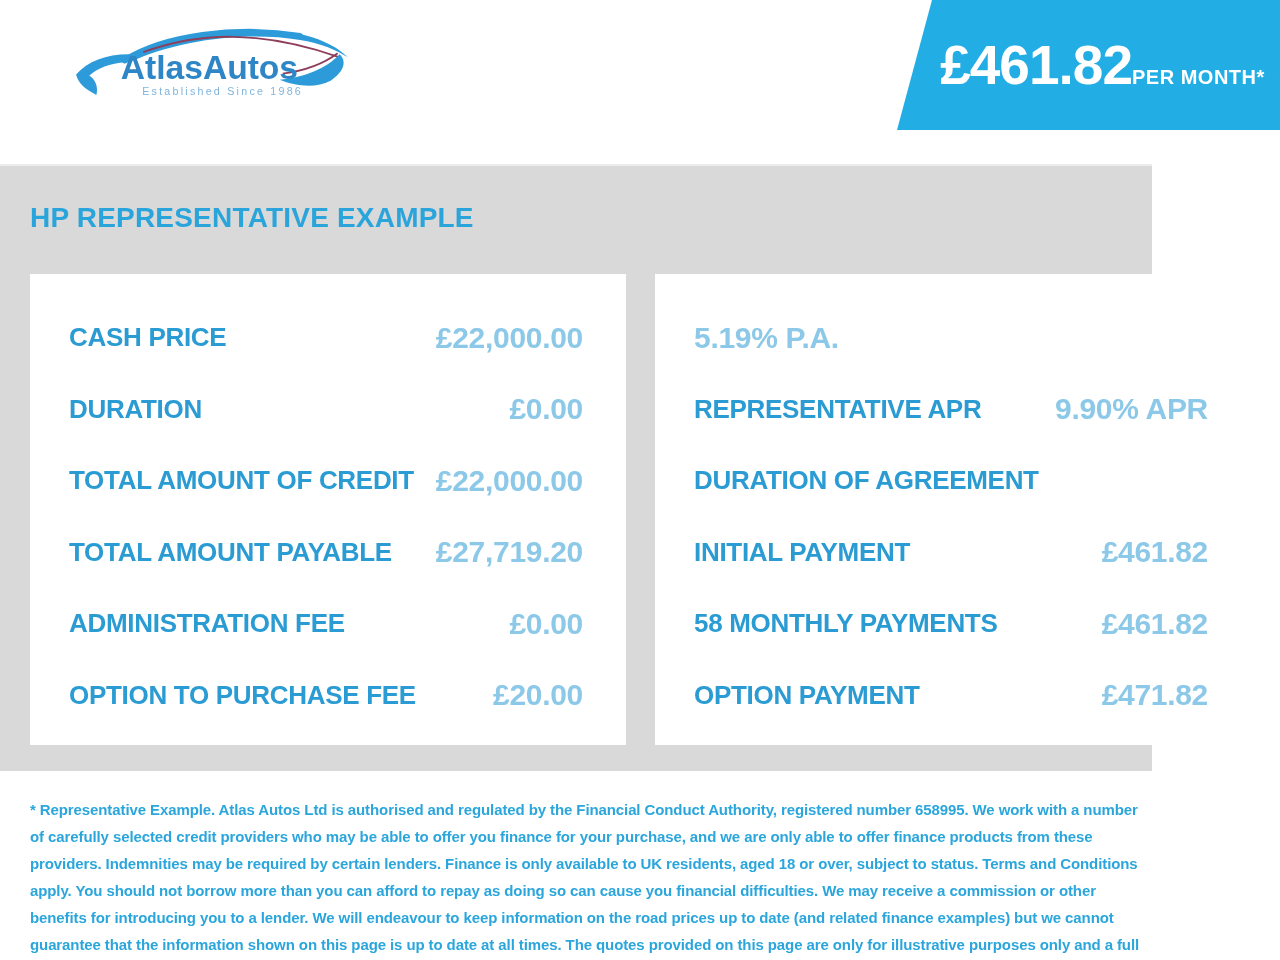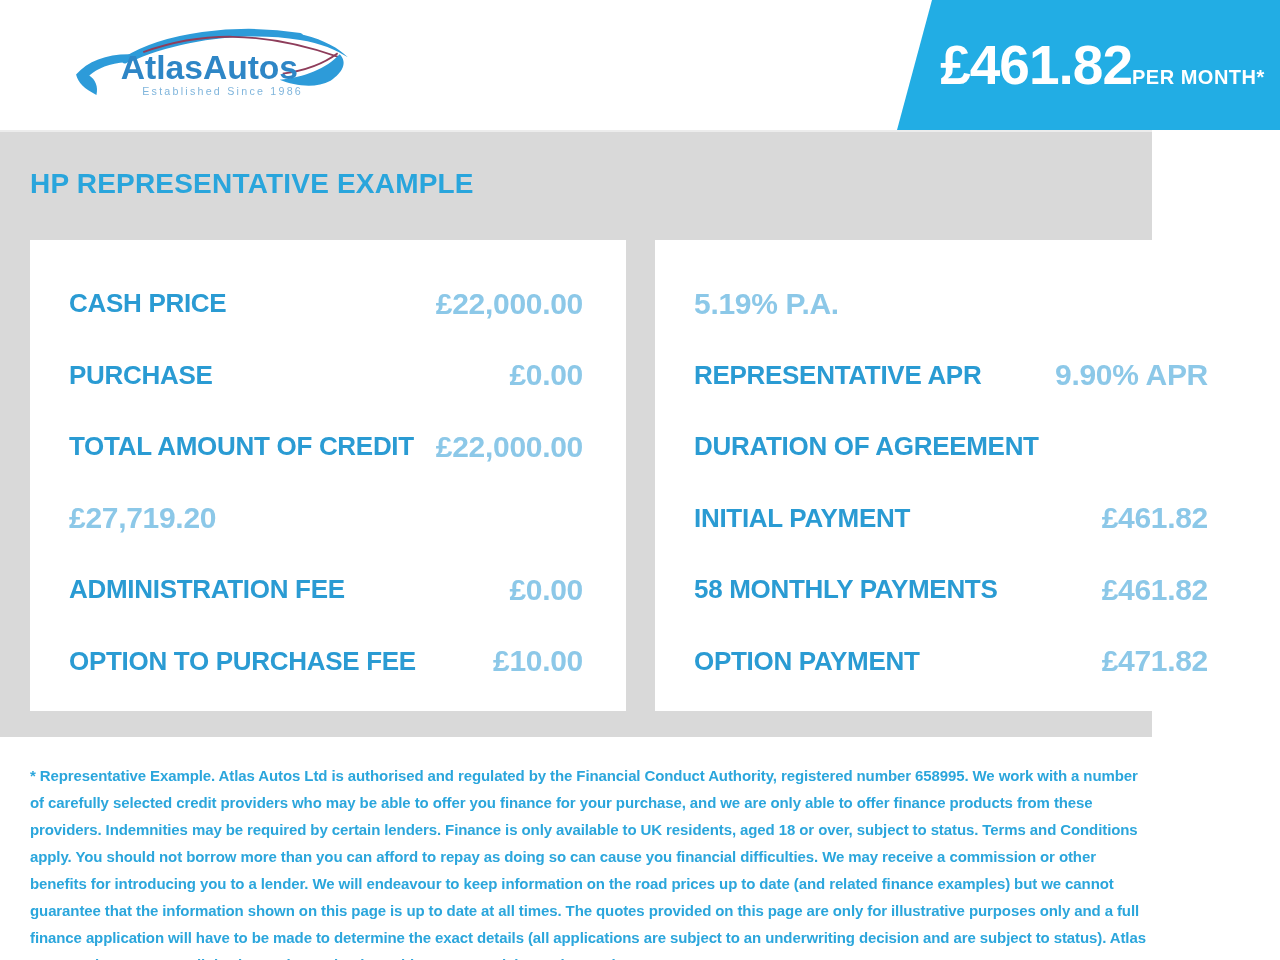--- a/index.html
+++ b/index.html
@@ -9,21 +9,21 @@
     height: 960px;
     background: #ffffff;
     font-family: "Liberation Sans", sans-serif;
     overflow: hidden;
   }
 
   
   .header {
     position: relative;
     width: 1280px;
-    height: 130px;
+    height: 164px;
     background: #ffffff;
   }
   .logo {
     position: absolute;
     left: 72px;
     top: 20px;
     width: 285px;
     height: 100px;
   }
   .price-banner {
@@ -163,37 +163,38 @@
   <h1 class="page-title">HP REPRESENTATIVE EXAMPLE</h1>
 
   <div class="cards">
 
     <div class="card">
       <div class="finance-row">
         <span class="label">CASH PRICE</span>
         <span class="value">£22,000.00</span>
       </div>
       <div class="finance-row">
-        <span class="label">PURCHASE</span>
+        <span class="label">DURATION</span>
         <span class="value">£0.00</span>
       </div>
       <div class="finance-row">
         <span class="label">TOTAL AMOUNT OF CREDIT</span>
         <span class="value">£22,000.00</span>
       </div>
       <div class="finance-row">
+        <span class="label">TOTAL AMOUNT PAYABLE</span>
         <span class="value">£27,719.20</span>
       </div>
       <div class="finance-row">
         <span class="label">ADMINISTRATION FEE</span>
         <span class="value">£0.00</span>
       </div>
       <div class="finance-row">
         <span class="label">OPTION TO PURCHASE FEE</span>
-        <span class="value">£10.00</span>
+        <span class="value">£20.00</span>
       </div>
     </div>
 
     <div class="card">
       <div class="finance-row">
         <span class="value">5.19% P.A.</span>
       </div>
       <div class="finance-row">
         <span class="label">REPRESENTATIVE APR</span>
         <span class="value">9.90% APR</span>

